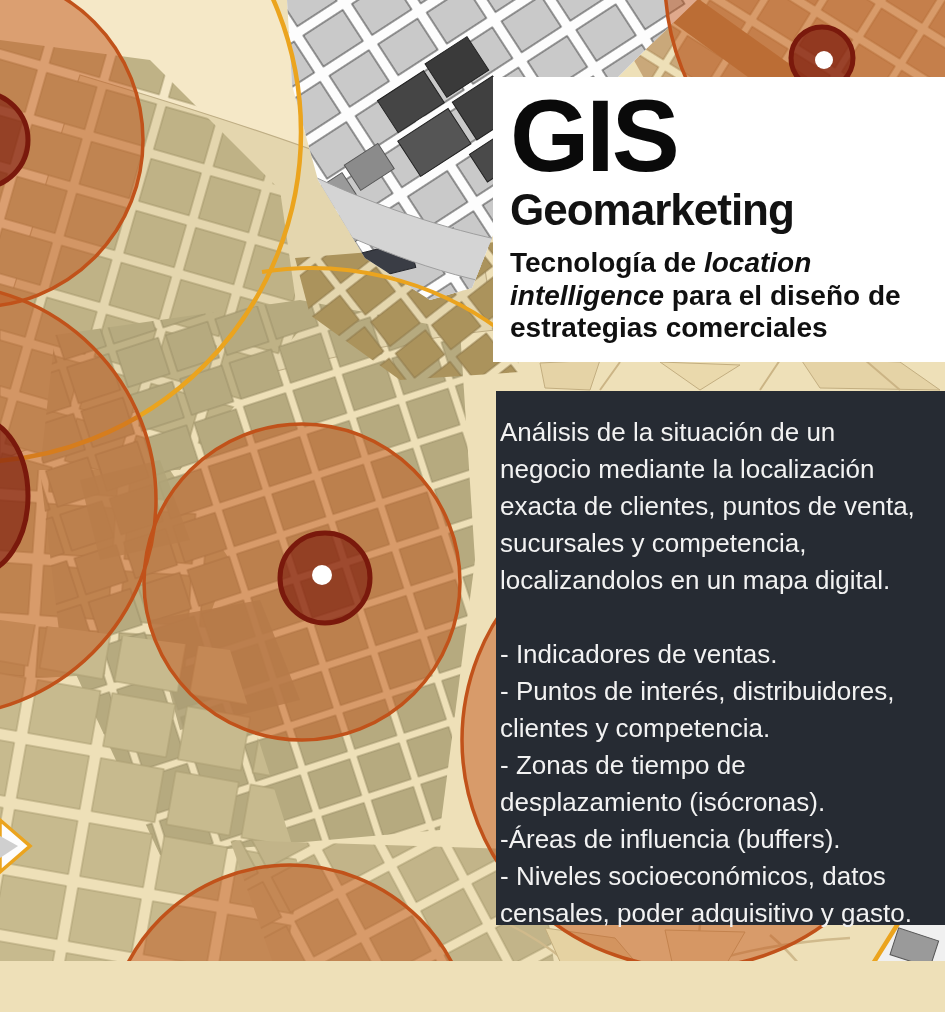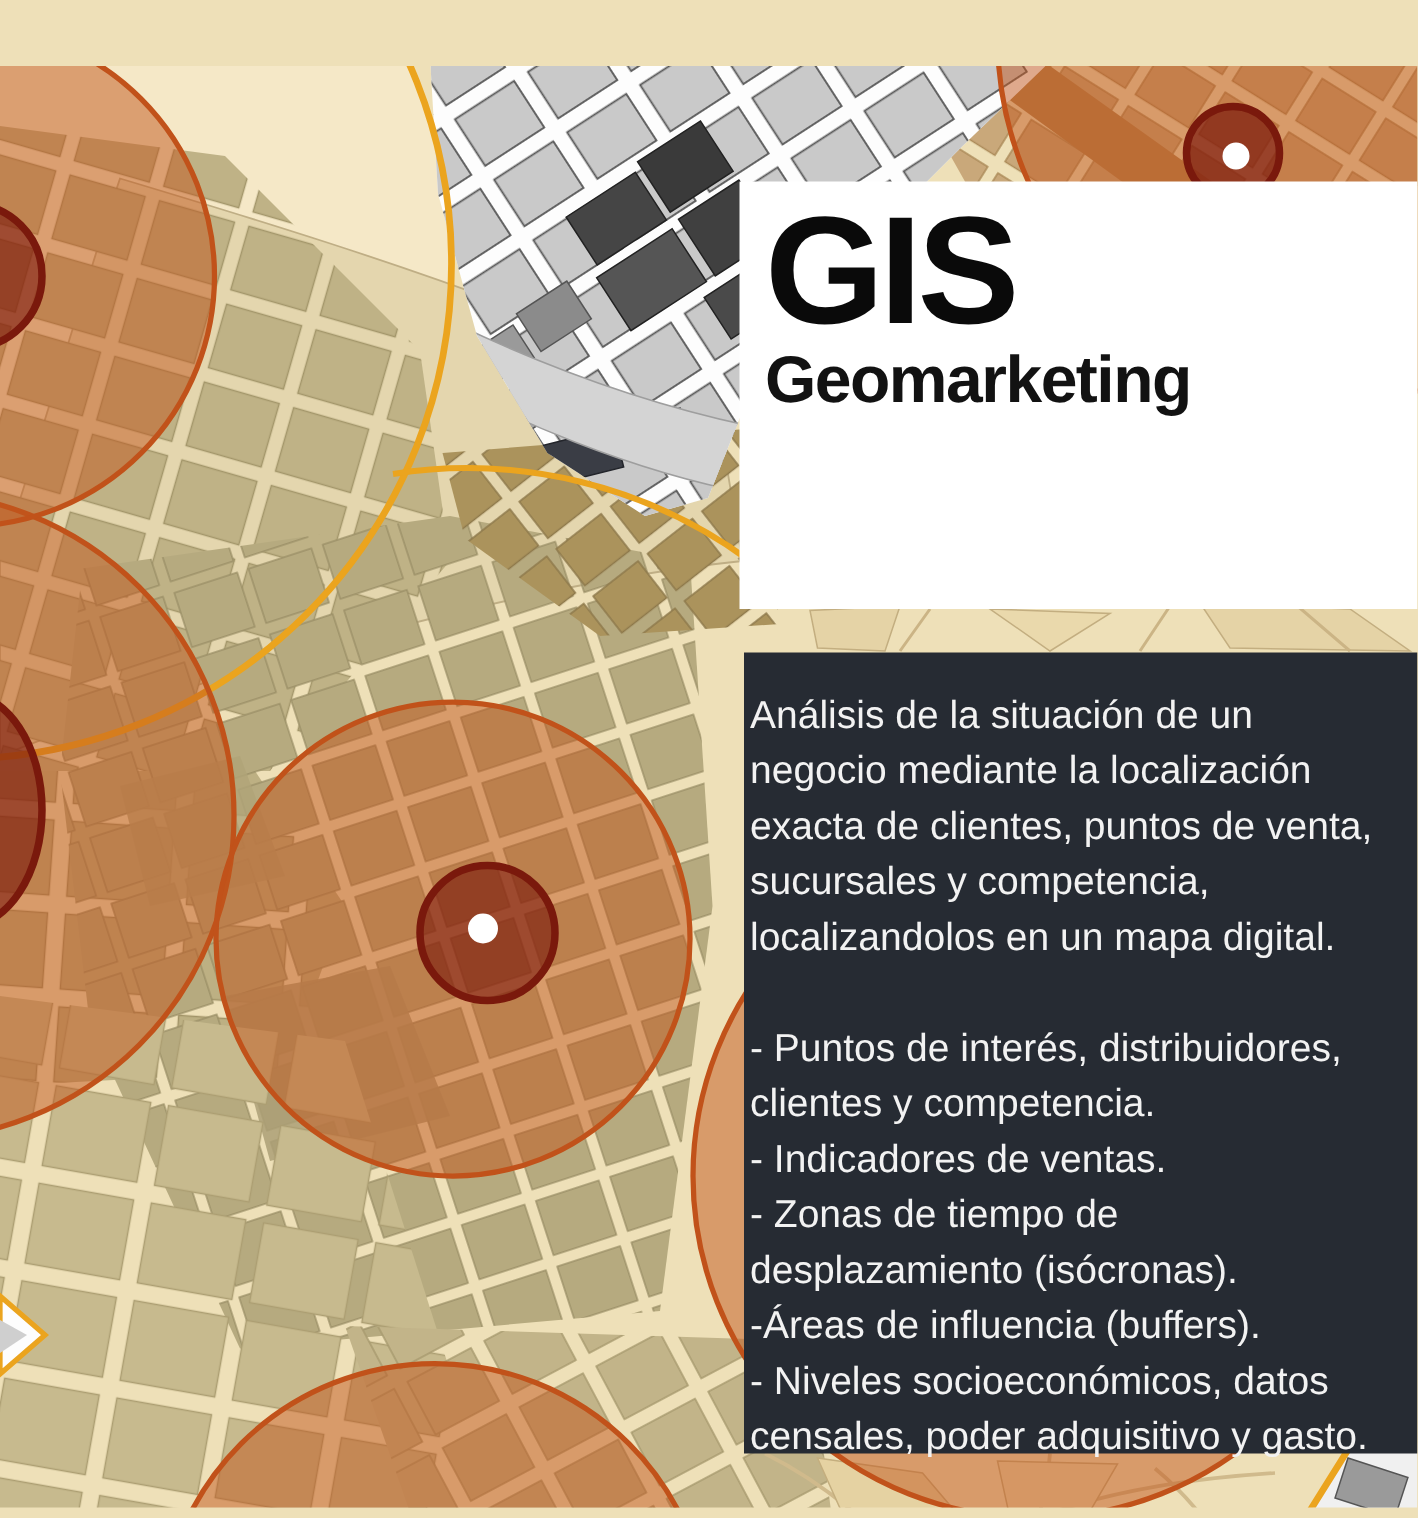--- a/index.html
+++ b/index.html
@@ -1,17 +1,17 @@
 <!DOCTYPE html>
 <html><head>
 <meta charset="utf-8">
 <style>
   html,body{margin:0;padding:0;background:#eee0b8;}
   #stage{position:relative;width:945px;height:961px;overflow:hidden;
-         font-family:"Liberation Sans",sans-serif;margin-top:44px;}
+         font-family:"Liberation Sans",sans-serif;}
   #map{position:absolute;left:0;top:0;}
   .panel{position:absolute;box-sizing:border-box;}
   .panel.white{left:493px;top:77px;width:452px;height:285px;background:#ffffff;
                padding:12px 14px 0 17px;color:#0d0d0d;}
   .panel.dark{left:496px;top:391px;width:449px;height:534px;background:#262b33;
               padding:23px 16px 0 4px;color:#f2f2f2;}
   h1.gis{margin:0;font-size:102px;line-height:0.94;font-weight:bold;
          letter-spacing:-3px;color:#0a0a0a;}
   h2.sub{margin:2px 0 0 0;font-size:44px;line-height:1.05;font-weight:bold;
          color:#121212;letter-spacing:-1px;}
@@ -148,27 +148,28 @@
       <circle cx="822" cy="58" r="31" fill="rgba(122,24,12,0.68)" stroke="#7a190c" stroke-width="5"></circle>
       <circle cx="824" cy="60" r="9" fill="#ffffff"></circle>
     </g>
     <circle cx="275" cy="1030" r="45" fill="rgba(122,24,12,0.62)" stroke="#7a190c" stroke-width="5"></circle>
   </g>
 </svg>
 
 <section class="panel white">
   <h1 class="gis">GIS</h1>
   <h2 class="sub">Geomarketing</h2>
+  <p class="tagline"><span>Tecnología de </span><i>location intelligence</i><span> para el diseño de estrategias comerciales</span></p>
 </section>
 
 <section class="panel dark">
   <p class="lead">Análisis de la situación de un negocio mediante la localización exacta de clientes, puntos de venta, sucursales y competencia, localizandolos en un mapa digital.</p>
   <div class="bullets">
 
-  <div class="bullet">- Puntos de interés, distribuidores, clientes y competencia.</div>
-        <div class="bullet">- Indicadores de ventas.</div>
+  <div class="bullet">- Indicadores de ventas.</div>
+        <div class="bullet">- Puntos de interés, distribuidores, clientes y competencia.</div>
         <div class="bullet">- Zonas de tiempo de desplazamiento (isócronas).</div>
         <div class="bullet">-Áreas de influencia (buffers).</div>
         <div class="bullet">- Niveles socioeconómicos, datos censales, poder adquisitivo y gasto.</div>
       </div>
 </section>
 
 </div>
 
 </body></html>

